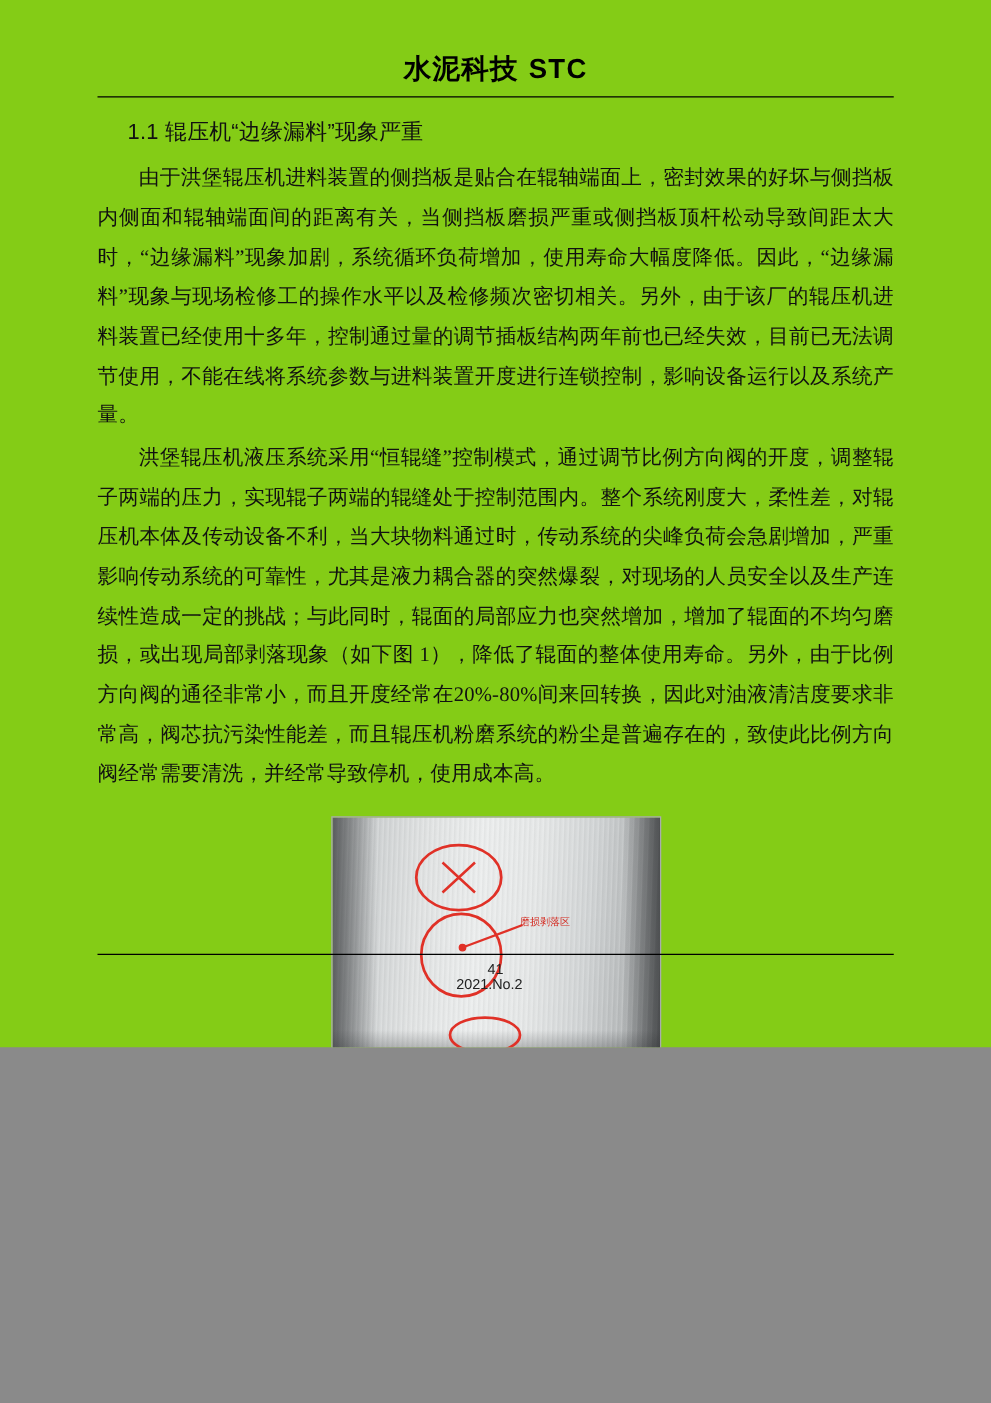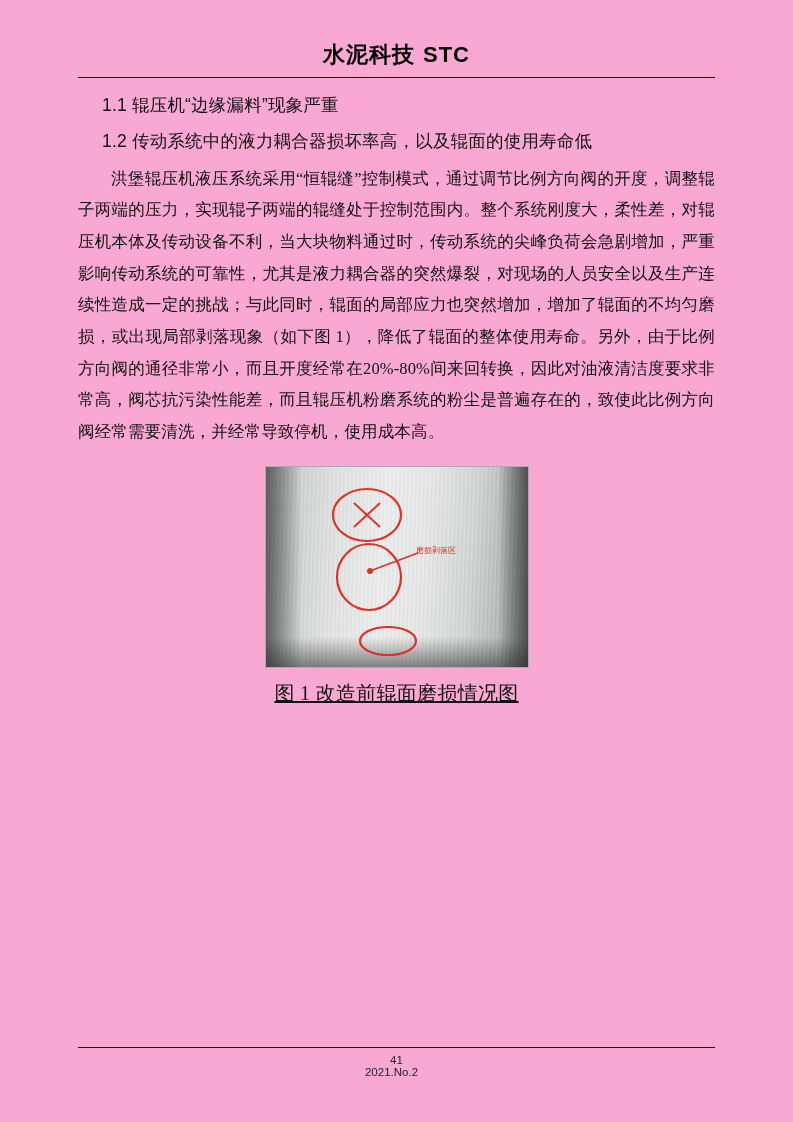--- a/index.html
+++ b/index.html
@@ -3,22 +3,22 @@
 <meta charset="utf-8">
 <style>
   html, body {
     margin: 0;
     padding: 0;
     background: #8a8a8a;
   }
   .page {
     position: relative;
     width: 793px;
-    height: 1122px;
-    background: #f9a8d4;
+    height: 838px;
+    background: #84cc16;
     margin: 0 auto;
     box-sizing: border-box;
     font-family: "Liberation Serif", "DejaVu Serif", serif;
     color: #111111;
     overflow: hidden;
   }
   .page-inner {
     position: absolute;
     left: 78px;
     top: 40px;
@@ -144,25 +144,22 @@
 
     <div class="header">
       <span>水泥科技</span><span class="stc">STC</span>
     </div>
     <div class="header-rule"></div>
 
     <h2 class="sec">
       <span>1.1</span>
       <span>辊压机“边缘漏料”现象严重</span>
     </h2>
+    <p class="body">由于洪堡辊压机进料装置的侧挡板是贴合在辊轴端面上，密封效果的好坏与侧挡板内侧面和辊轴端面间的距离有关，当侧挡板磨损严重或侧挡板顶杆松动导致间距太大时，“边缘漏料”现象加剧，系统循环负荷增加，使用寿命大幅度降低。因此，“边缘漏料”现象与现场检修工的操作水平以及检修频次密切相关。另外，由于该厂的辊压机进料装置已经使用十多年，控制通过量的调节插板结构两年前也已经失效，目前已无法调节使用，不能在线将系统参数与进料装置开度进行连锁控制，影响设备运行以及系统产量。</p>
 
-    <h2 class="sec">
-      <span>1.2</span>
-      <span>传动系统中的液力耦合器损坏率高，以及辊面的使用寿命低</span>
-    </h2>
     <p class="body">洪堡辊压机液压系统采用“恒辊缝”控制模式，通过调节比例方向阀的开度，调整辊子两端的压力，实现辊子两端的辊缝处于控制范围内。整个系统刚度大，柔性差，对辊压机本体及传动设备不利，当大块物料通过时，传动系统的尖峰负荷会急剧增加，严重影响传动系统的可靠性，尤其是液力耦合器的突然爆裂，对现场的人员安全以及生产连续性造成一定的挑战；与此同时，辊面的局部应力也突然增加，增加了辊面的不均匀磨损，或出现局部剥落现象（如下图 1），降低了辊面的整体使用寿命。另外，由于比例方向阀的通径非常小，而且开度经常在20%-80%间来回转换，因此对油液清洁度要求非常高，阀芯抗污染性能差，而且辊压机粉磨系统的粉尘是普遍存在的，致使此比例方向阀经常需要清洗，并经常导致停机，使用成本高。</p>
 
     <div class="figure">
       <div class="photo">
         <div class="streaks"></div>
         <div class="darkband-left"></div>
         <div class="darkband-right"></div>
         <div class="shadow-bottom"></div>
         <svg width="262" height="200" viewBox="0 0 262 200">
           <g fill="none" stroke="#e03127" stroke-width="2.2">

